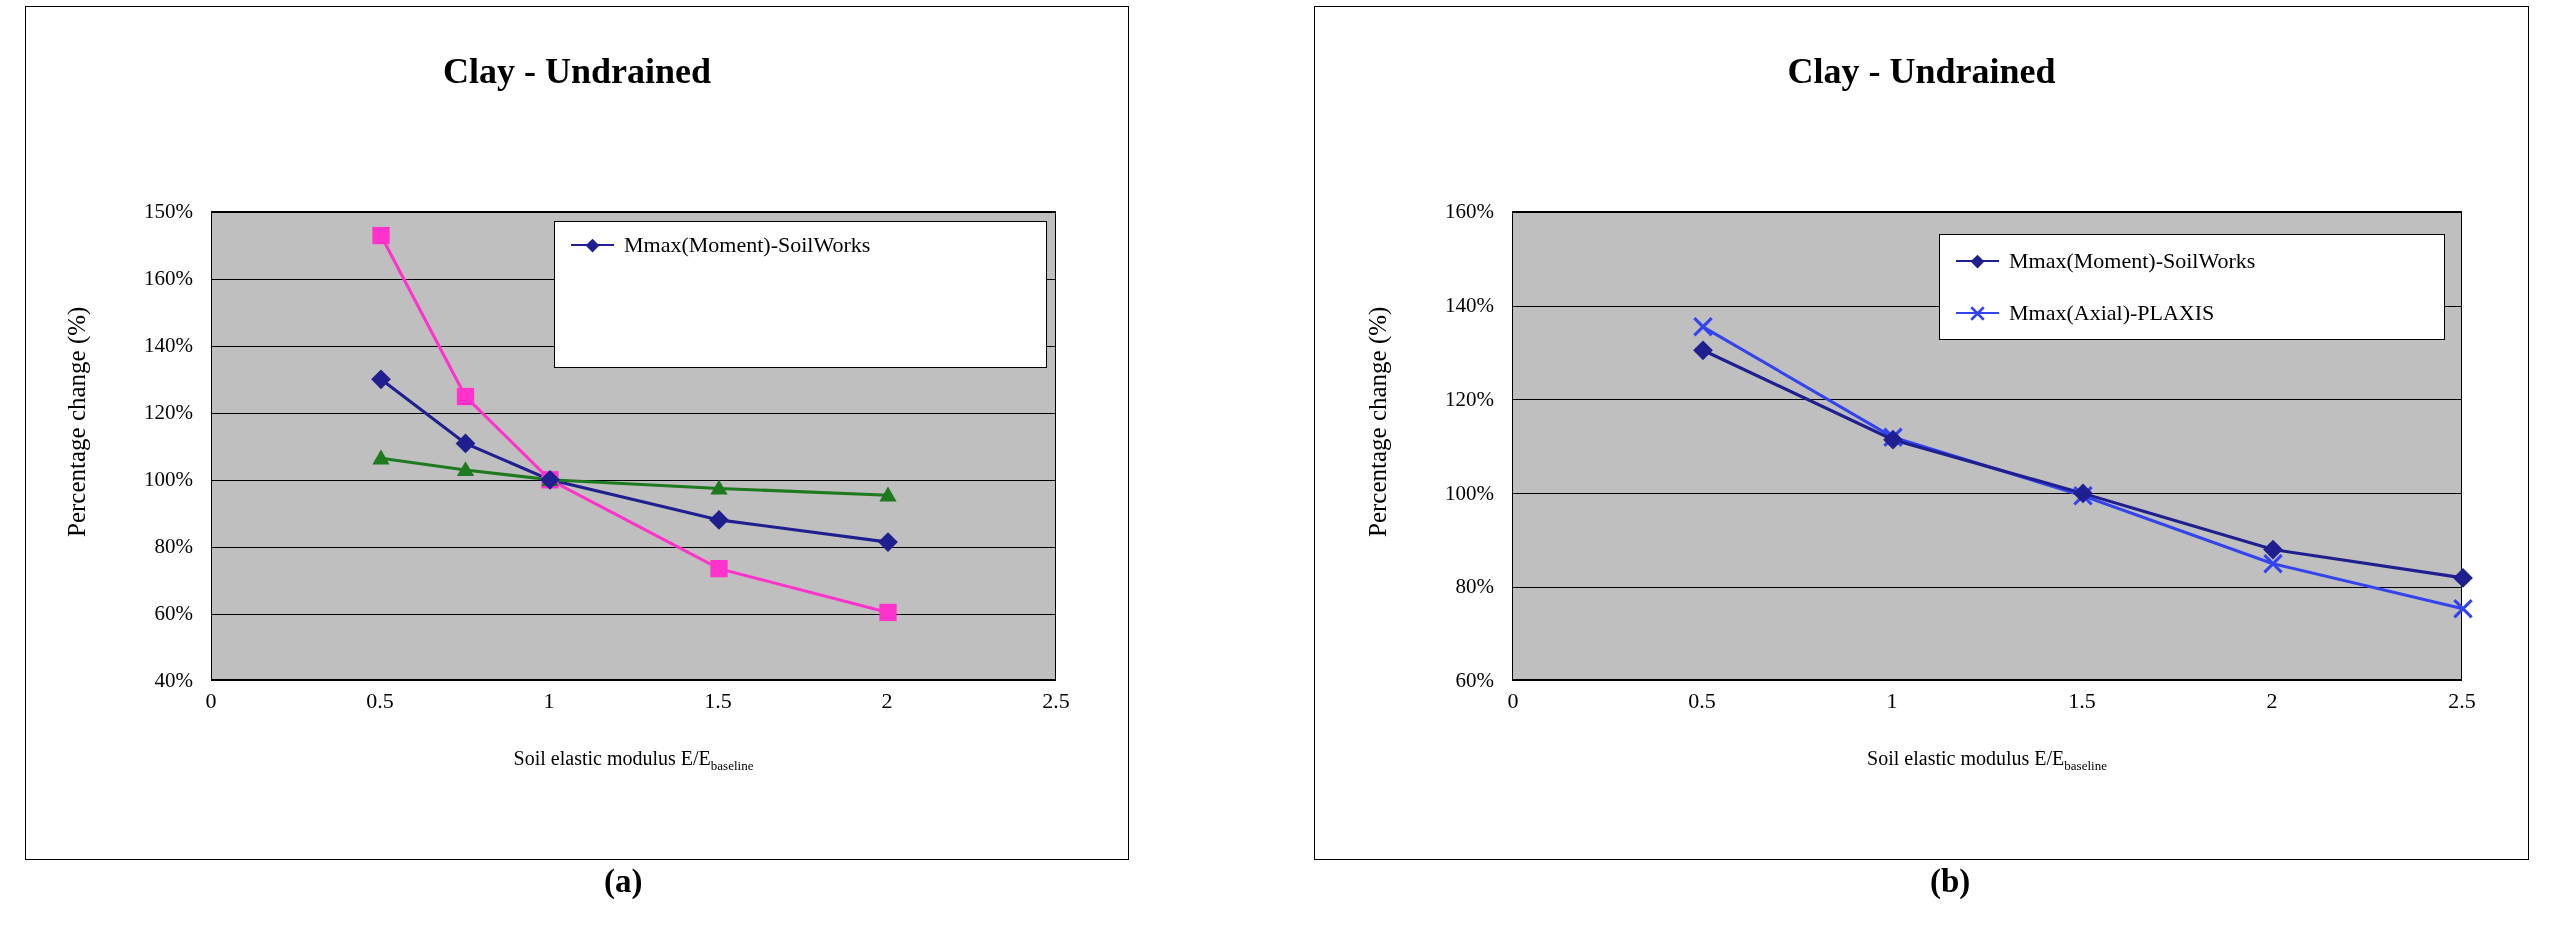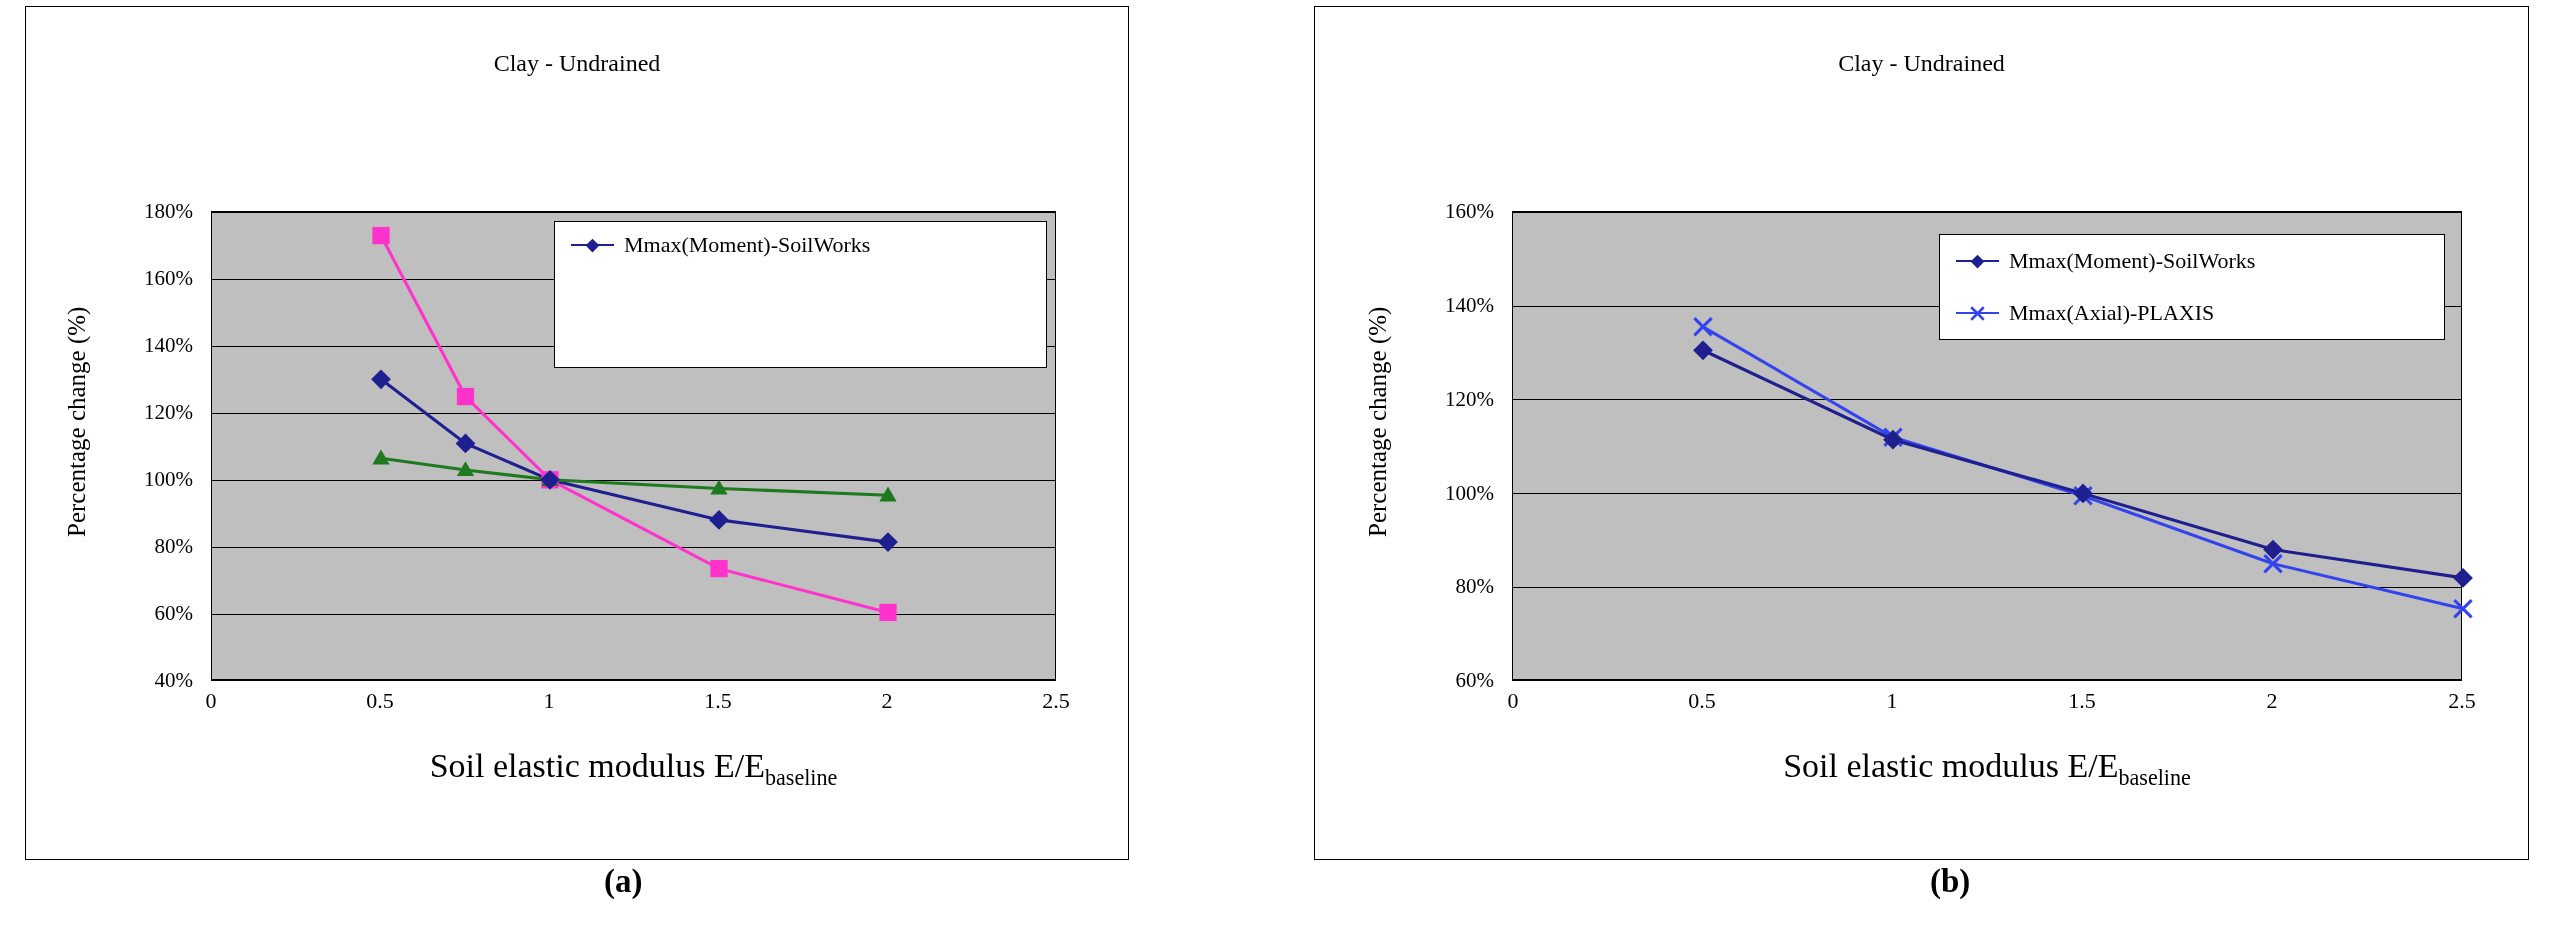--- a/index.html
+++ b/index.html
@@ -7,31 +7,31 @@
   .page{position:relative;width:2576px;height:929px;}
 
   .panel{position:absolute;top:6.2px;border:1.9px solid #000;background:#fff;box-sizing:border-box;}
   #panel-a{left:25px;width:1104px;height:854px;}
   #panel-b{left:1314px;width:1215px;height:854px;}
 
   .panel-caption{position:absolute;font-size:33px;font-weight:bold;font-family:"Liberation Serif",serif;color:#000;}
   #caption-a{left:604px;top:863px;}
   #caption-b{left:1930px;top:863px;}
 
-  .chart-title{position:absolute;width:100%;text-align:center;font-size:24px;font-weight:normal;color:#000;}
+  .chart-title{position:absolute;width:100%;text-align:center;font-size:36px;font-weight:bold;color:#000;}
 
   
   .plot{position:absolute;background:#bfbfbf;border:1.2px solid #000;box-sizing:border-box;}
   .gridline{position:absolute;left:0;right:0;height:1.2px;background:#000;}
 
   .ytick{position:absolute;text-align:right;font-size:21px;color:#000;}
   .xtick{position:absolute;text-align:center;font-size:22px;color:#000;}
 
   .axis-x-line{position:absolute;height:1.9px;background:#000;}
-  .xaxis-label{position:absolute;text-align:center;font-size:34px;color:#000;}
+  .xaxis-label{position:absolute;text-align:center;font-size:20px;color:#000;}
   .yaxis-label{position:absolute;font-size:25px;color:#000;transform:rotate(-90deg);transform-origin:left top;white-space:nowrap;}
 
   .legend{position:absolute;background:#fff;border:1.2px solid #000;box-sizing:border-box;}
   .legend-row{display:flex;align-items:center;height:47px;padding-left:16px;}
   .legend-mark{width:43px;height:25px;position:relative;margin-right:10px;flex:0 0 43px;}
   .legend-line{position:absolute;left:0;top:11.7px;width:43px;height:1.9px;}
   .legend-sym{position:absolute;left:14px;top:5px;width:15px;height:15px;}
   .legend-text{font-size:22px;color:#000;white-space:nowrap;}
 
   svg{position:absolute;left:0;top:0;overflow:visible;}
@@ -41,21 +41,21 @@
 <body>
 
 <div class="page">
 
   <div class="panel" id="panel-a">
 
     <div class="chart-title" style="top:43px;">Clay - Undrained</div>
 
     <div class="yaxis-label" style="left:37px;top:530px;">Percentage change   (%)</div>
 
-    <div class="ytick" style="left:74px;top:192px;width:93px;">180%</div>
+    <div class="ytick" style="left:74px;top:192px;width:93px;">150%</div>
     <div class="ytick" style="left:74px;top:259px;width:93px;">160%</div>
     <div class="ytick" style="left:74px;top:326px;width:93px;">140%</div>
     <div class="ytick" style="left:74px;top:393px;width:93px;">120%</div>
     <div class="ytick" style="left:74px;top:460px;width:93px;">100%</div>
     <div class="ytick" style="left:74px;top:527px;width:93px;">80%</div>
     <div class="ytick" style="left:74px;top:594px;width:93px;">60%</div>
     <div class="ytick" style="left:74px;top:661px;width:93px;">40%</div>
 
     <div class="plot" id="plot-a" style="left:185px;top:204px;width:845px;height:469px;">
       <div class="gridline" style="top:0px;"></div>

